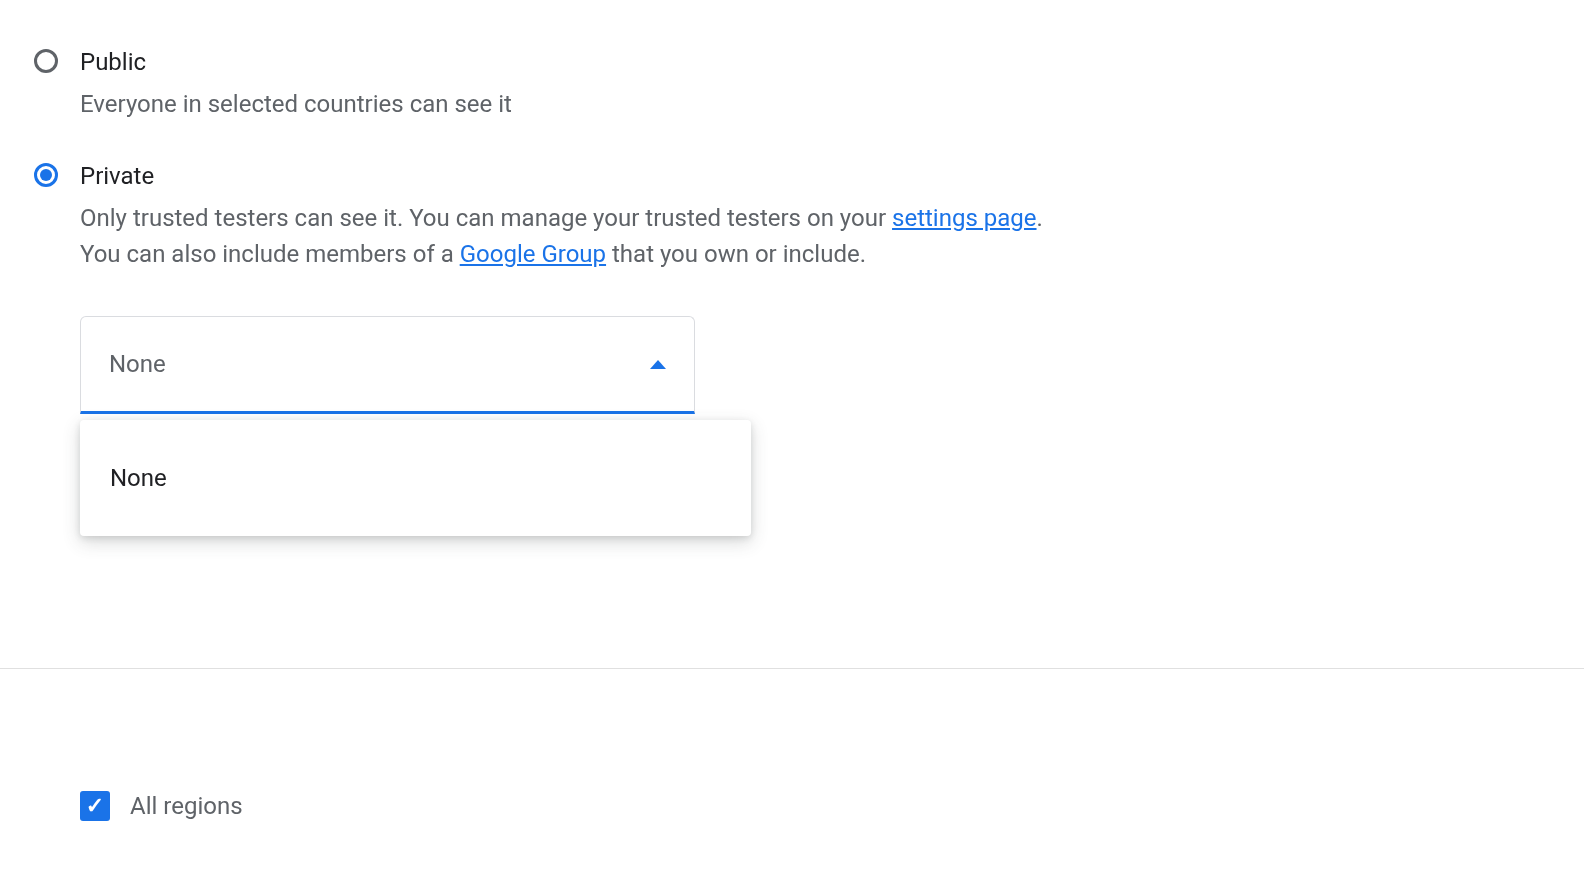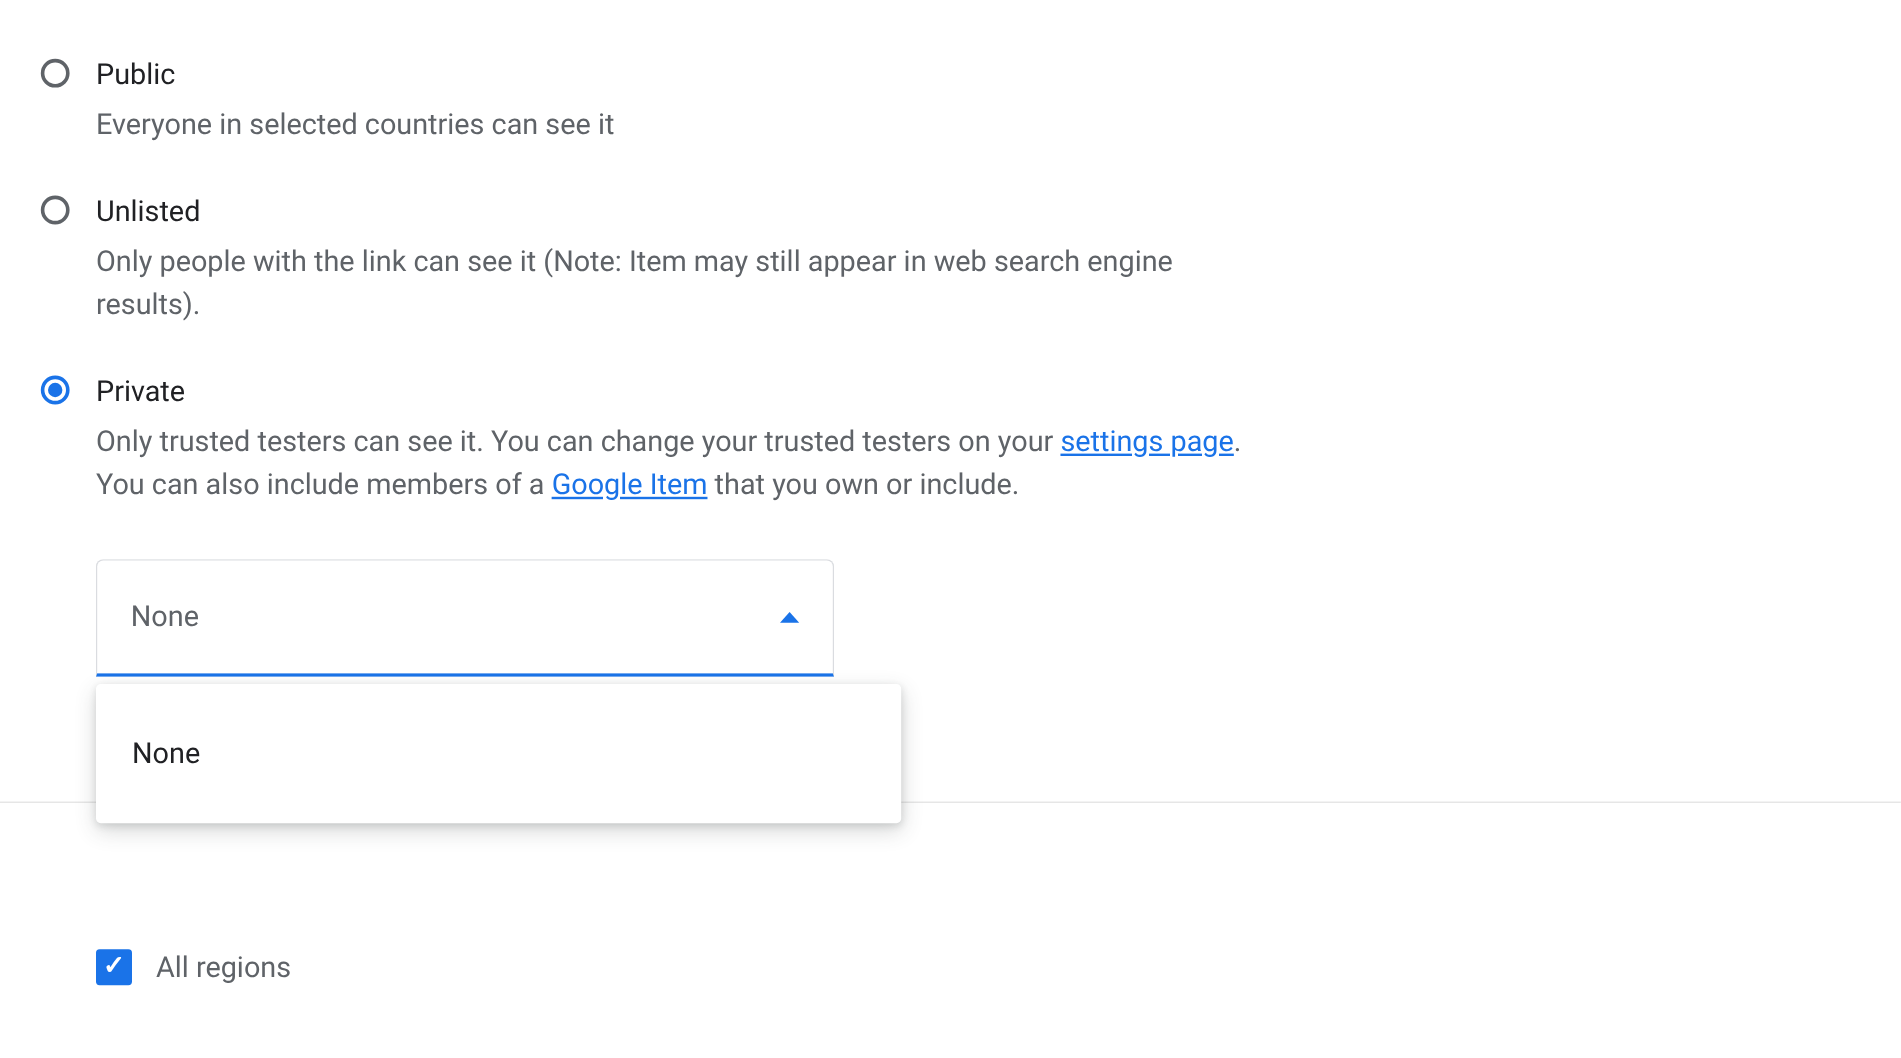--- a/index.html
+++ b/index.html
@@ -119,41 +119,32 @@
     <div class="radio-option">
       <span class="radio-outer">
         <span class="radio-circle"></span>
       </span>
       <div class="radio-text">
         <div class="radio-title">Public</div>
         <div class="radio-desc">Everyone in selected countries can see it</div>
       </div>
     </div>
 
-    <div class="radio-option">
-      <span class="radio-outer">
-        <span class="radio-circle"></span>
-      </span>
-      <div class="radio-text">
-        <div class="radio-title">Unlisted</div>
-        <div class="radio-desc">Only people with the link can see it (Note: Item may still appear in web search engine results).</div>
-      </div>
-    </div>
 
     <div class="radio-option">
       <span class="radio-outer">
         <span class="radio-circle selected">
             <span class="radio-dot"></span>
           </span>
       </span>
       <div class="radio-text">
         <div class="radio-title">Private</div>
         <div class="radio-desc">
-          <span>Only trusted testers can see it. You can change your trusted testers on your </span><a href="#">settings page</a><span class="period">.</span><br>
-          <span>You can also include members of a </span><a href="#">Google Item</a><span> that you own or include.</span>
+          <span>Only trusted testers can see it. You can manage your trusted testers on your </span><a href="#">settings page</a><span class="period">.</span><br>
+          <span>You can also include members of a </span><a href="#">Google Group</a><span> that you own or include.</span>
         </div>
       </div>
     </div>
 
     <div class="select-wrap">
       <div class="select-box">
         <span class="select-value">None</span>
         <span class="caret-up"></span>
       </div>
       <div class="dropdown">

